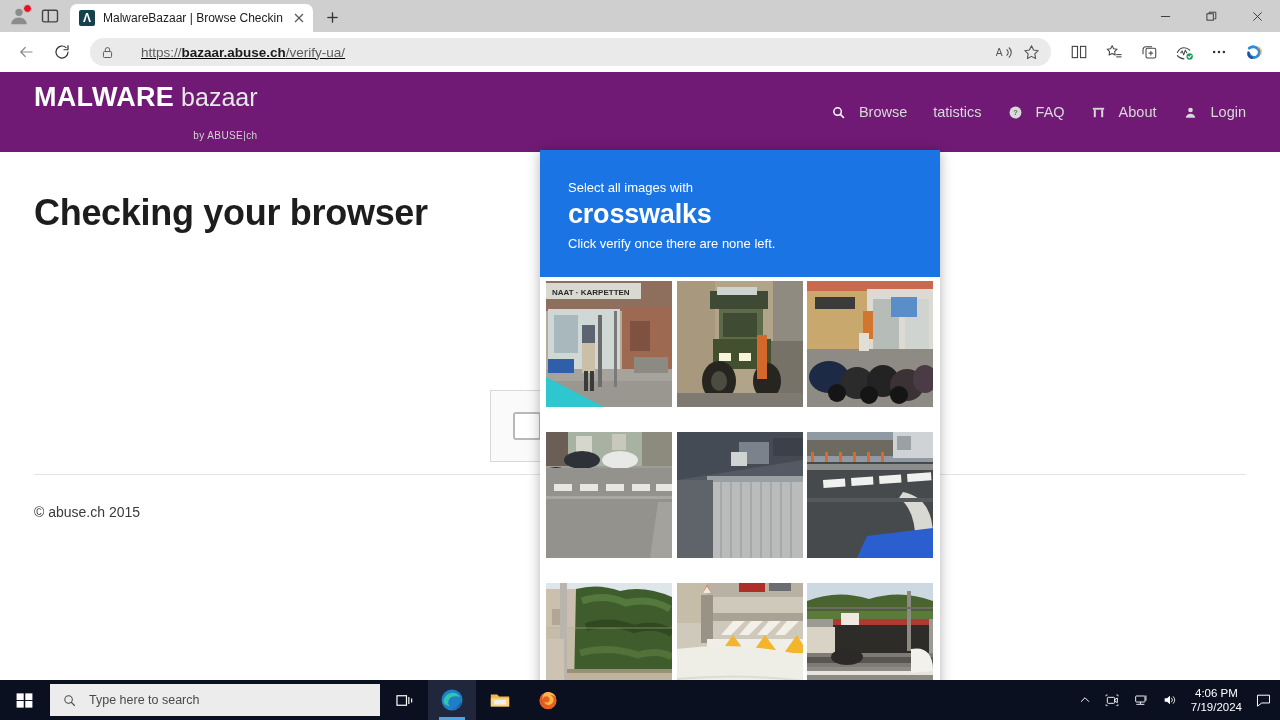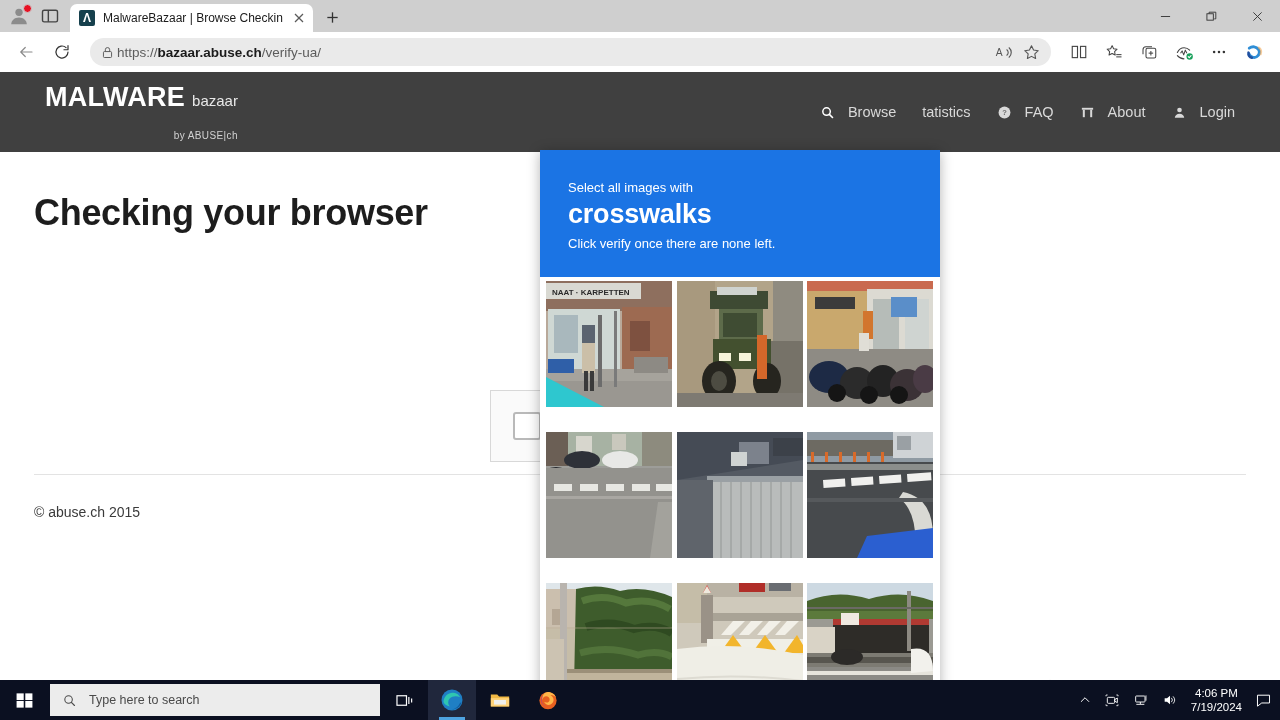--- a/index.html
+++ b/index.html
@@ -56,40 +56,40 @@
 
   .toolbar {
     position: absolute; top: 32px; left: 0; width: 1280px; height: 40px;
     background: #ffffff; display: flex; align-items: center; gap: 4px;
     padding: 0 10px;
   }
   .tbtn { width: 32px; height: 32px; display: flex; align-items: center; justify-content: center; border-radius: 4px; }
   .omnibox {
     flex: 1 1 auto; height: 28px; margin: 0 8px;
     background: #eaeaea; border-radius: 14px;
-    display: flex; align-items: center; padding: 0 10px; gap: 2px;
+    display: flex; align-items: center; padding: 0 10px; gap: 26px; text-decoration: underline;
   }
   .url { font-size: 13.5px; color: #5c5c5c; white-space: nowrap; }
   .url b { color: #1b1b1b; font-weight: 600; }
   .omni-right { margin-left: auto; display: flex; align-items: center; gap: 8px; }
   .tb-icons { display: flex; align-items: center; gap: 3px; }
 
   
   .page {
     position: absolute; top: 72px; left: 0; width: 1280px; height: 608px;
     background: #ffffff; overflow: hidden;
   }
   .site-header {
-    height: 80px; background: #404040;
-    display: flex; align-items: center; padding: 0 45px;
+    height: 80px; background: #701a75;
+    display: flex; align-items: center; padding: 0 34px;
   }
   .brand { display: flex; flex-direction: column; line-height: 1; }
   .brand-row { display: flex; align-items: baseline; gap: 7px; }
   .brand-a { font-size: 27px; font-weight: 700; color: #ffffff; letter-spacing: .3px; }
-  .brand-b { font-size: 15px; font-weight: 400; color: #e8e8e8; }
+  .brand-b { font-size: 25px; font-weight: 400; color: #e8e8e8; }
   .brand-sub { align-self: flex-end; font-size: 10px; color: #d2d2d2; margin-top: 20px; letter-spacing: .4px; }
   .navlist { margin-left: auto; display: flex; align-items: center; gap: 26px; }
   .navitem { display: flex; align-items: center; gap: 13px; color: #d9d9d9; font-size: 14.5px; }
 
   .content { padding: 40px 34px 0 34px; position: relative; height: 546px; }
   .h1 { font-size: 36px; font-weight: 700; color: #1d1d1d; letter-spacing: -.3px; }
   .confirm-row {
     margin-top: 52px; display: flex; align-items: flex-start;
     justify-content: center; gap: 0; padding-left: 300px;
   }

